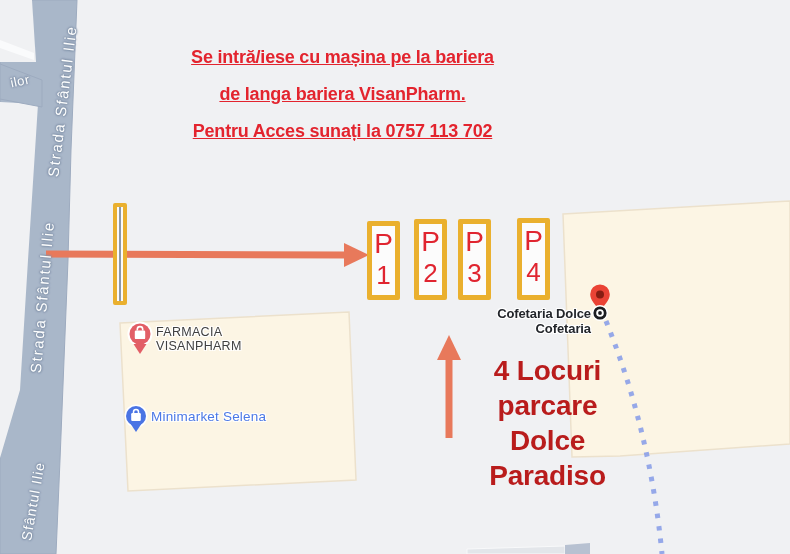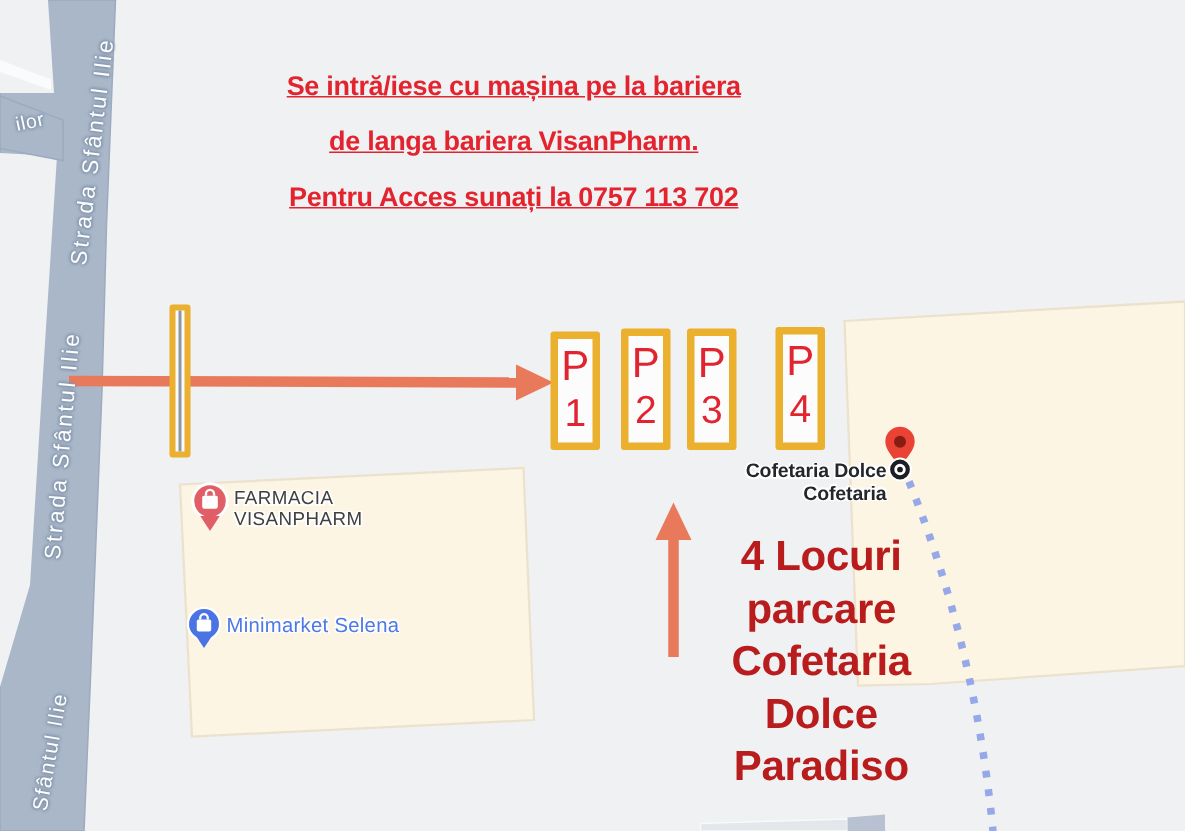--- a/index.html
+++ b/index.html
@@ -152,18 +152,17 @@
   <div class="poi pharmacy">
     <div>FARMACIA</div>
     <div>VISANPHARM</div>
   </div>
   <div class="poi minimarket">Minimarket Selena</div>
   <div class="poi cofetaria">Cofetaria Dolce Cofetaria</div>
 
   <div class="sidenote">
     <div>4 Locuri</div>
     <div>parcare</div>
-    <div>Cofetaria</div>
     <div>Dolce</div>
     <div>Paradiso</div>
   </div>
 
 </div>
 
 </body></html>

